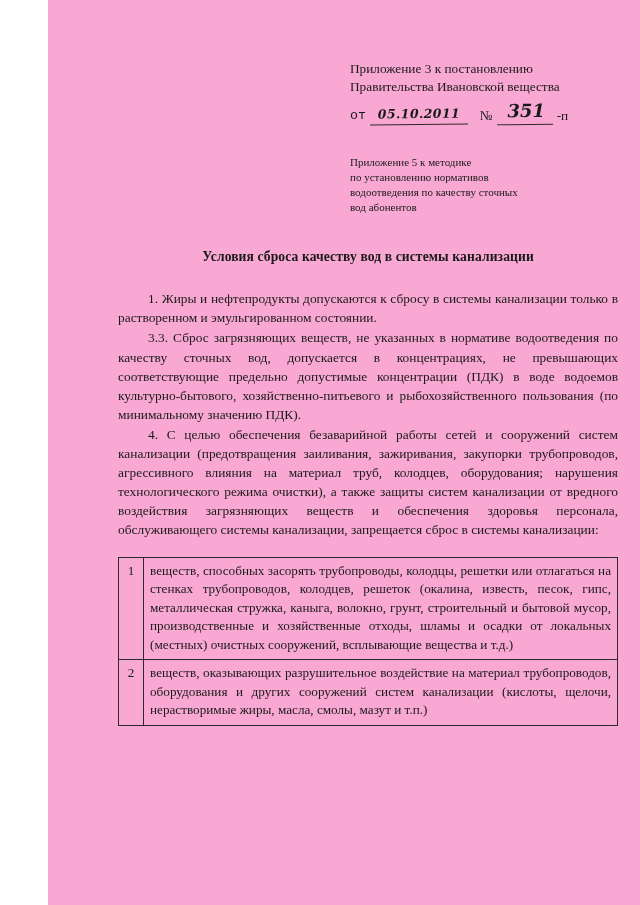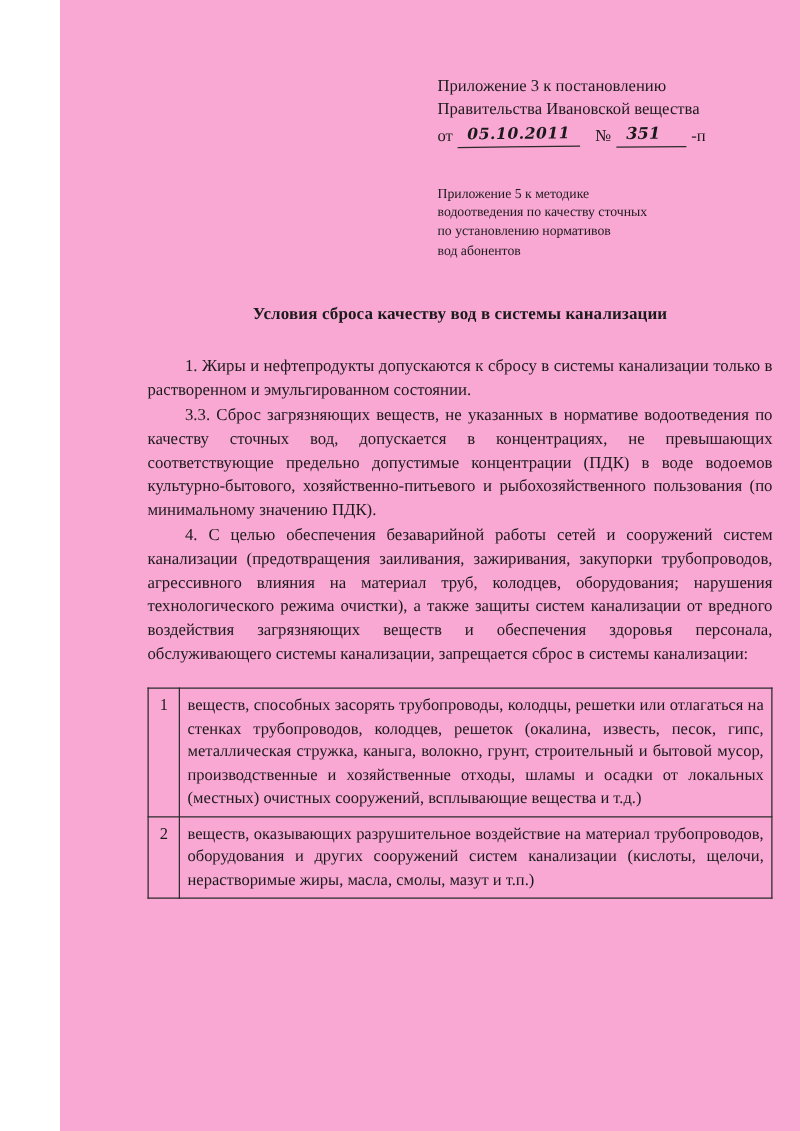--- a/index.html
+++ b/index.html
@@ -43,45 +43,45 @@
     line-height: 1.34;
   }
   .header-block .line { white-space: nowrap; }
   .from-line {
     margin-top: 3px;
     display: flex;
     align-items: flex-end;
     font-size: 13.3px;
     white-space: nowrap;
   }
-  .from-label { margin-right: 4px; }
+  .from-label { margin-right: 4px; font-family: Liberation Mono, monospace; }
   .hand {
     font-family: "DejaVu Serif", serif;
     font-style: italic;
     font-weight: bold;
     font-size: 12.5px;
     letter-spacing: 0.4px;
     border-bottom: 1px solid #2a2a2a;
     padding: 0 6px 1px 6px;
     display: inline-block;
     min-width: 86px;
     text-align: center;
     transform: rotate(-0.6deg);
   }
   .no-label { margin: 0 4px 0 12px; }
   .hand-num {
     font-family: "DejaVu Serif", serif;
     font-style: italic;
     font-weight: bold;
-    font-size: 13px;
+    font-size: 18px;
     border-bottom: 1px solid #2a2a2a;
     padding: 0 8px 1px 8px;
     display: inline-block;
     min-width: 40px;
-    text-align: left;
+    text-align: right;
     transform: rotate(-0.6deg);
   }
   .suffix { margin-left: 4px; }
 
   .header-block2 {
     margin-top: 30px;
     margin-left: 232px;
     width: 268px;
     font-size: 11px;
     line-height: 1.38;
@@ -144,22 +144,22 @@
         <span class="from-label">от</span>
         <span class="hand">05.10.2011</span>
         <span class="no-label">№</span>
         <span class="hand-num">351</span>
         <span class="suffix">-п</span>
       </div>
     </div>
 
     <div class="header-block2">
       <div class="line">Приложение 5 к методике</div>
+      <div class="line">по установлению нормативов</div>
       <div class="line">водоотведения по качеству сточных</div>
-      <div class="line">по установлению нормативов</div>
       <div class="line">вод абонентов</div>
     </div>
 
     <div class="doc-title">Условия сброса качеству вод в системы канализации</div>
 
     <div class="body-text">
       <p class="just">1. Жиры и нефтепродукты допускаются к сбросу в системы канализации только в растворенном и эмульгированном состоянии.</p>
       <p class="just">3.3. Сброс загрязняющих веществ, не указанных в нормативе водоотведения по качеству сточных вод, допускается в концентрациях, не превышающих соответствующие предельно допустимые концентрации (ПДК) в воде водоемов культурно-бытового, хозяйственно-питьевого и рыбохозяйственного пользования (по минимальному значению ПДК).</p>
       <p class="just">4. С целью обеспечения безаварийной работы сетей и сооружений систем канализации (предотвращения заиливания, зажиривания, закупорки трубопроводов, агрессивного влияния на материал труб, колодцев, оборудования; нарушения технологического режима очистки), а также защиты систем канализации от вредного воздействия загрязняющих веществ и обеспечения здоровья персонала, обслуживающего системы канализации, запрещается сброс в системы канализации:</p>
     </div>

